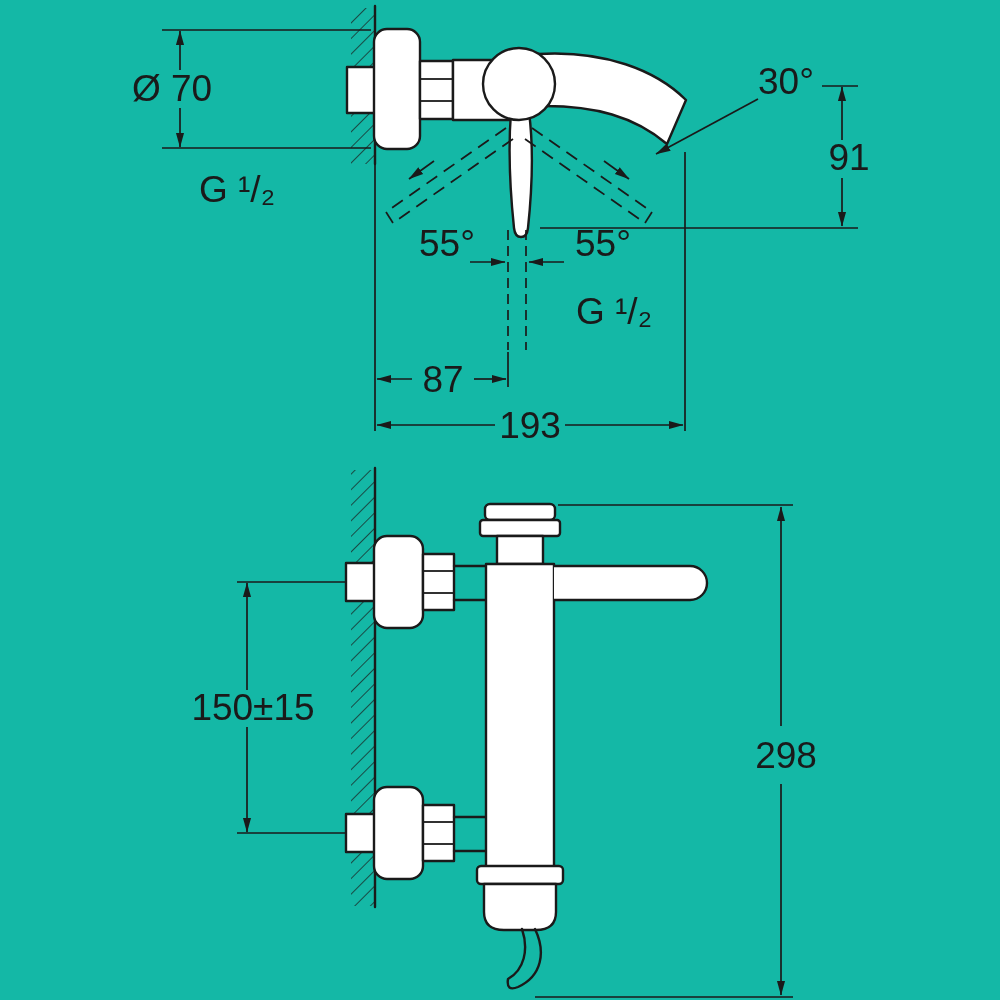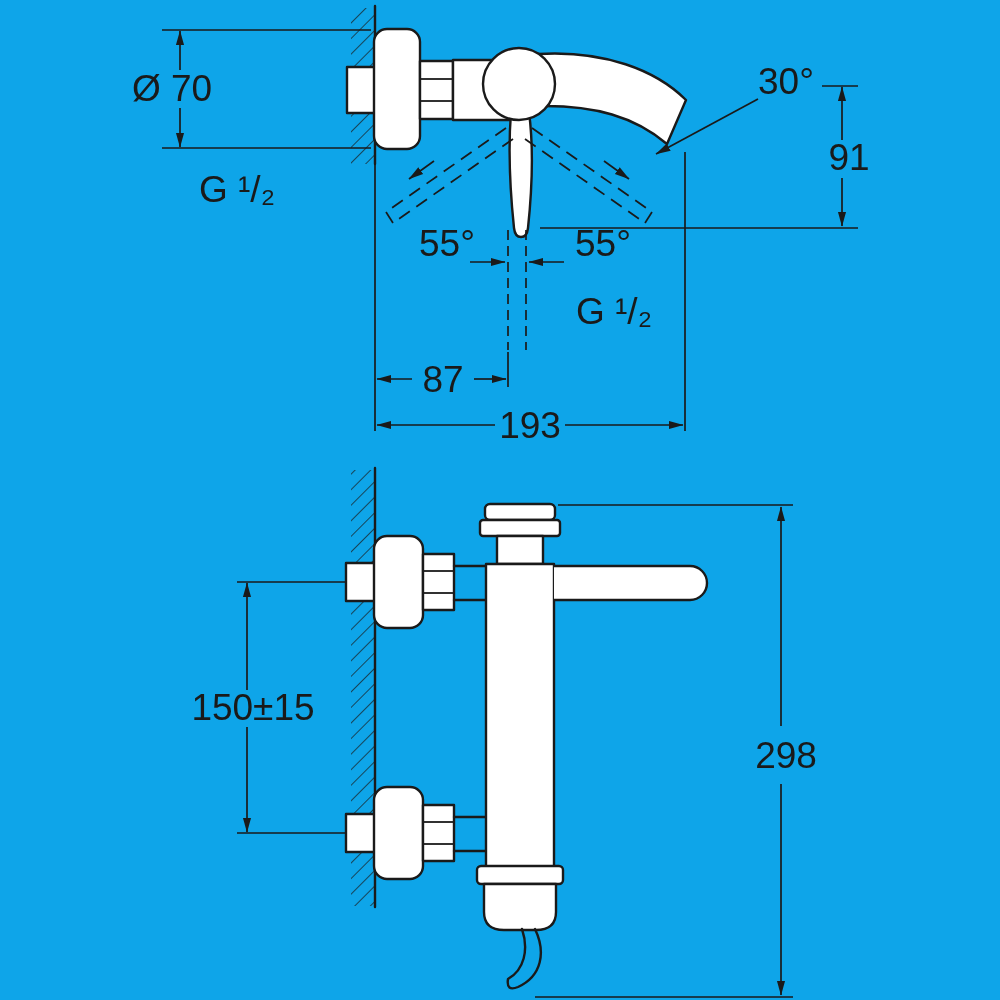--- a/index.html
+++ b/index.html
@@ -1,16 +1,16 @@
 <!DOCTYPE html>
 <html><head>
 <meta charset="utf-8">
 <style>
   html,body{margin:0;padding:0;background:#ffffff;}
-  .stage{width:1000px;height:1000px;background:#0ea5e9;overflow:hidden;}
+  .stage{width:1000px;height:1000px;background:#14b8a6;overflow:hidden;}
   svg{display:block;}
   svg text{
     font-family:"Liberation Sans", sans-serif;
     font-size:37px;
     fill:#1a1a1a;
     text-anchor:middle;
   }
   .ol{fill:#ffffff;stroke:#1a1a1a;stroke-width:2.4;stroke-linejoin:round;}
   .ln{fill:none;stroke:#1a1a1a;stroke-width:2.4;stroke-linejoin:round;stroke-linecap:round;}
   .thin{fill:none;stroke:#1a1a1a;stroke-width:1.7;}

